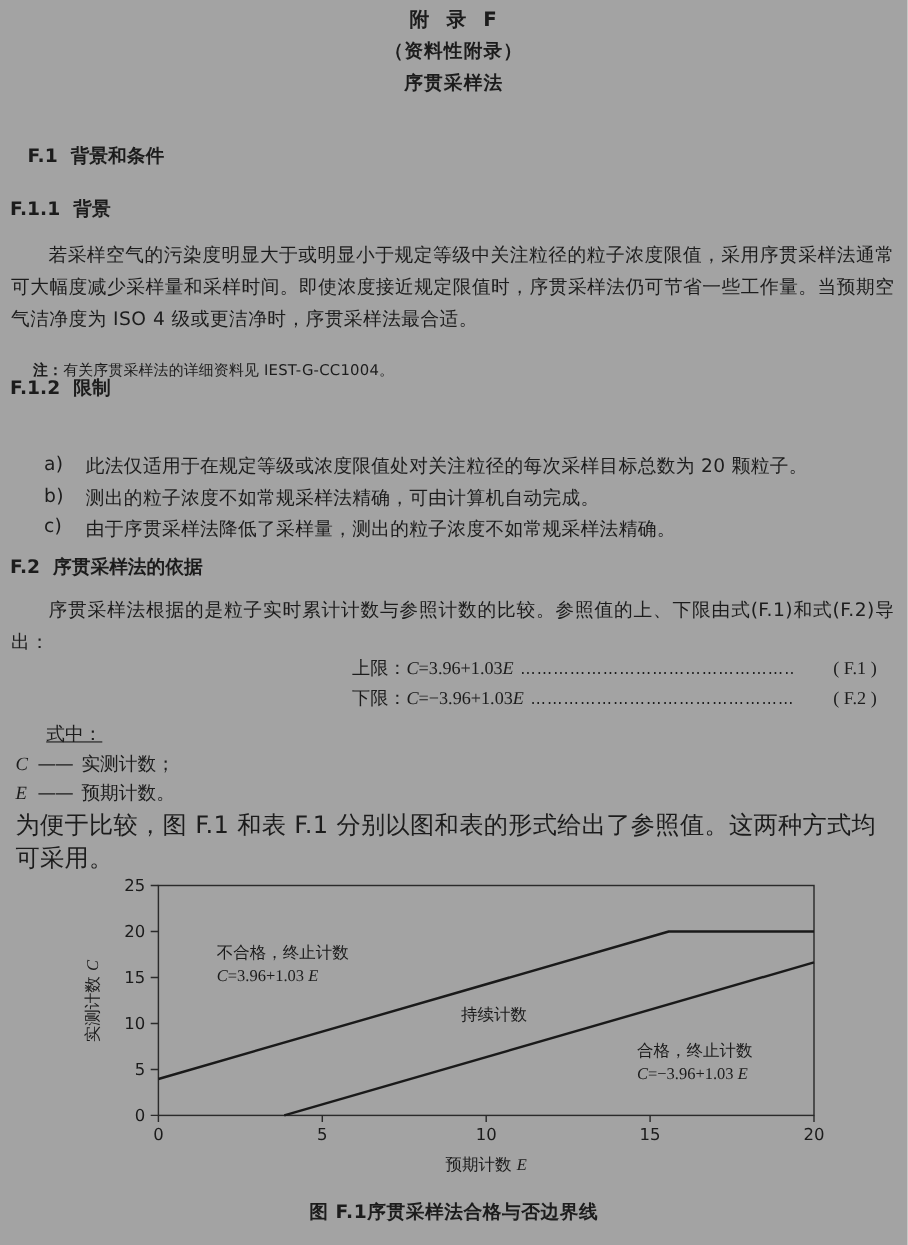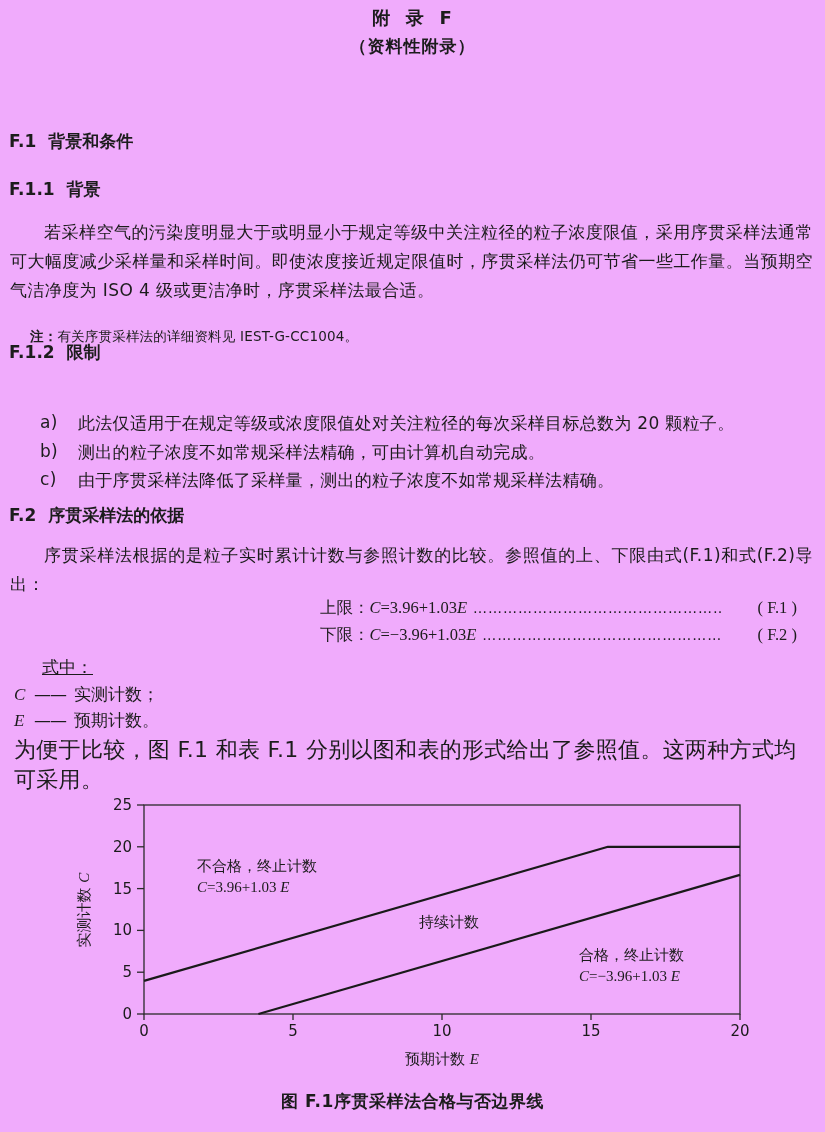--- a/index.html
+++ b/index.html
@@ -1,19 +1,19 @@
 <!DOCTYPE html>
 <html><head>
 <meta charset="utf-8">
 <style>
   html,body{margin:0;padding:0;background:#e8e7e4;}
   .page{
     position:relative;
     width:825px;height:1132px;
-    background:#f0abfc;
+    background:#a3a3a3;
     font-family:"DejaVu Sans","Liberation Sans",sans-serif;
     color:#1c1c1c;
     overflow:hidden;
   }
   .abs{position:absolute;}
   .center{left:0;right:0;text-align:center;}
   .title-line{font-size:18px;font-weight:700;white-space:pre-wrap;letter-spacing:1px;}
   .heading{font-size:17px;font-weight:700;white-space:pre-wrap;left:9px;}
   .body-text{font-size:17px;line-height:29px;letter-spacing:0.4px;text-align:justify;}
   .para{left:10px;right:12px;text-indent:2em;}
@@ -42,22 +42,23 @@
   .tick-label{font-size:15px;}
   .caption{display:flex;justify-content:center;left:0;right:0;font-size:17px;font-weight:700;letter-spacing:0.5px;}
 </style>
 </head>
 <body>
 
 <div class="page">
 
   <div class="abs center title-line" style="top:6px;">附  录  F</div>
   <div class="abs center title-line" style="top:35px;font-size:17px;">（资料性附录）</div>
+  <div class="abs center title-line" style="top:64px;font-size:17px;">序贯采样法</div>
 
-  <div class="abs heading" style="top:130px;">F.1  背景和条件</div>
+  <div class="abs heading" style="top:130px;margin-left:16px;">F.1  背景和条件</div>
   <div class="abs heading" style="top:178px;">F.1.1  背景</div>
 
   <div class="abs body-text para" style="top:218px;">若采样空气的污染度明显大于或明显小于规定等级中关注粒径的粒子浓度限值，采用序贯采样法通常可大幅度减少采样量和采样时间。即使浓度接近规定限值时，序贯采样法仍可节省一些工作量。当预期空气洁净度为 ISO 4 级或更洁净时，序贯采样法最合适。</div>
 
   <div class="abs note" style="top:307px;margin-top:21px;">
     <span class="note-label">注：</span><span>有关序贯采样法的详细资料见 IEST-G-CC1004。</span>
   </div>
 
   <div class="abs heading" style="top:341px;">F.1.2  限制</div>
 

